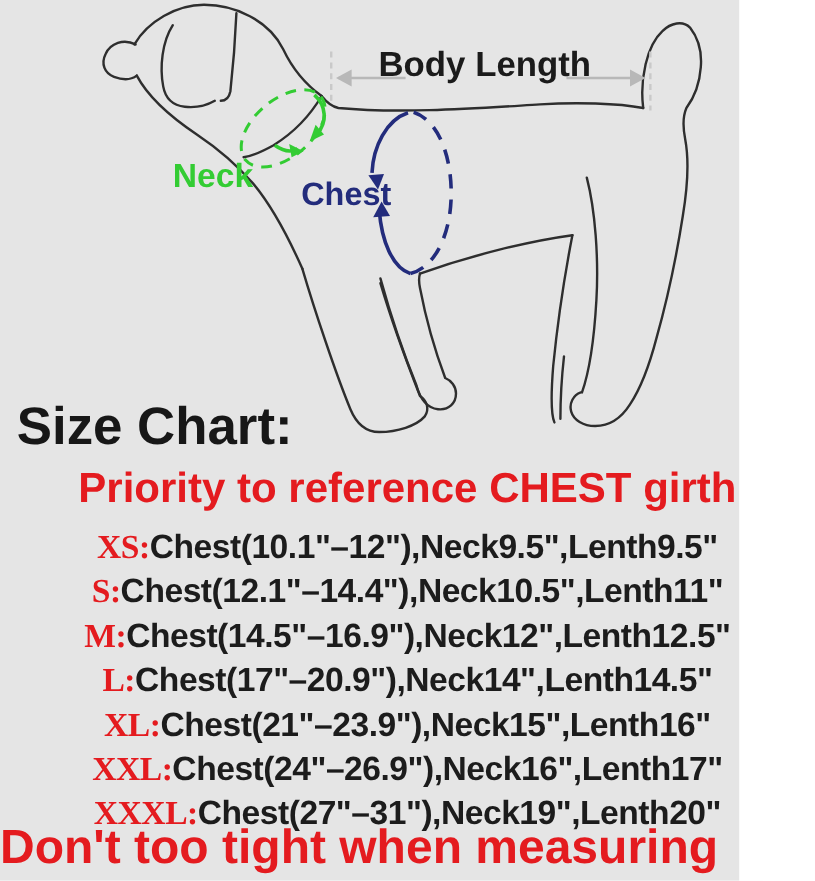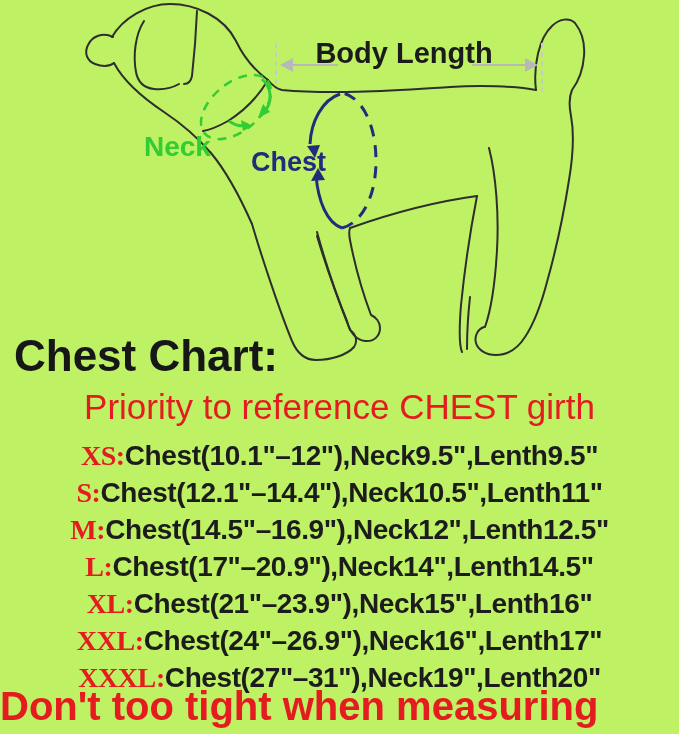--- a/index.html
+++ b/index.html
@@ -1,28 +1,28 @@
 <!DOCTYPE html>
 <html><head>
 <meta charset="utf-8">
 <style>
   html,body{margin:0;padding:0;background:#ffffff;}
   .canvas{
-    position:relative;width:679px;height:734px;background:#bef264;overflow:hidden;
+    position:relative;width:616px;height:734px;background:#e5e5e5;overflow:hidden;
     font-family:"Liberation Sans",sans-serif;
   }
   .diagram-svg{position:absolute;left:0;top:0;}
   svg text{font-family:"Liberation Sans",sans-serif;}
   .page-title{
     position:absolute;left:14px;top:331px;
     font-size:44px;font-weight:600;color:#171717;white-space:nowrap;
   }
   .priority-note{
     position:absolute;left:0;top:387px;width:679px;text-align:center;
-    font-size:35px;font-weight:normal;color:#e41b1f;white-space:nowrap;
+    font-size:35px;font-weight:bold;color:#e41b1f;white-space:nowrap;
   }
   .size-rows{
     position:absolute;left:0;top:437px;width:679px;text-align:center;
   }
   .size-row{
     height:37px;line-height:37px;font-size:28px;font-weight:bold;
     letter-spacing:-0.4px;white-space:nowrap;color:#1c1c1c;
   }
   .size-row .sz{color:#e41b1f;font-family:Liberation Serif, serif;}
   .size-row .spec{color:#1c1c1c;}
@@ -89,21 +89,21 @@
     <g>
       <path d="M 340,94 C 322,100 311,122 310,144" stroke="#232c7c" stroke-width="3" fill="none"></path>
       <polygon points="315,158 307,146 320,145" fill="#232c7c"></polygon>
       <path d="M 316,175 C 318,201 327,223 342,228" stroke="#232c7c" stroke-width="3" fill="none"></path>
       <polygon points="318,168 311,181 325,180" fill="#232c7c"></polygon>
       <path d="M 342,228 C 362,223 376,196 376,161 C 376,126 363,98 343,93 C 342,93 341,93 340,94" stroke="#232c7c" stroke-width="3" stroke-dasharray="12,9" fill="none"></path>
       <text x="251" y="171" font-size="27" font-weight="600" fill="#232c7c">Chest</text>
     </g>
   </svg>
 
-  <div class="page-title">Chest Chart:</div>
+  <div class="page-title">Size Chart:</div>
 
   <div class="priority-note">Priority to reference CHEST girth</div>
 
   <div class="size-rows">
     <div class="size-row"><span class="sz">XS:</span><span class="spec">Chest(10.1"–12"),Neck9.5",Lenth9.5"</span></div>
     <div class="size-row"><span class="sz">S:</span><span class="spec">Chest(12.1"–14.4"),Neck10.5",Lenth11"</span></div>
     <div class="size-row"><span class="sz">M:</span><span class="spec">Chest(14.5"–16.9"),Neck12",Lenth12.5"</span></div>
     <div class="size-row"><span class="sz">L:</span><span class="spec">Chest(17"–20.9"),Neck14",Lenth14.5"</span></div>
     <div class="size-row"><span class="sz">XL:</span><span class="spec">Chest(21"–23.9"),Neck15",Lenth16"</span></div>
     <div class="size-row"><span class="sz">XXL:</span><span class="spec">Chest(24"–26.9"),Neck16",Lenth17"</span></div>

